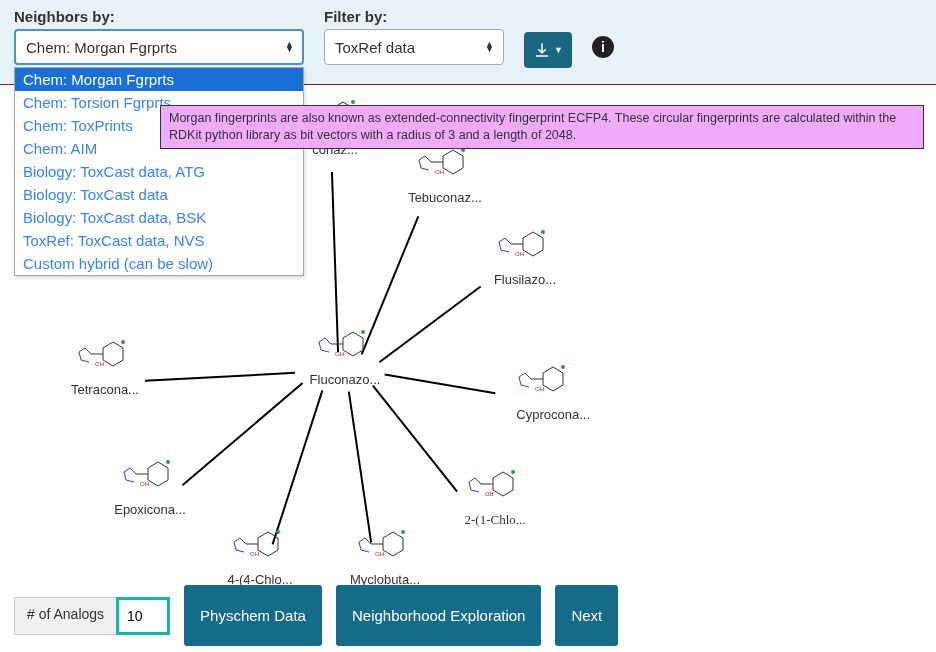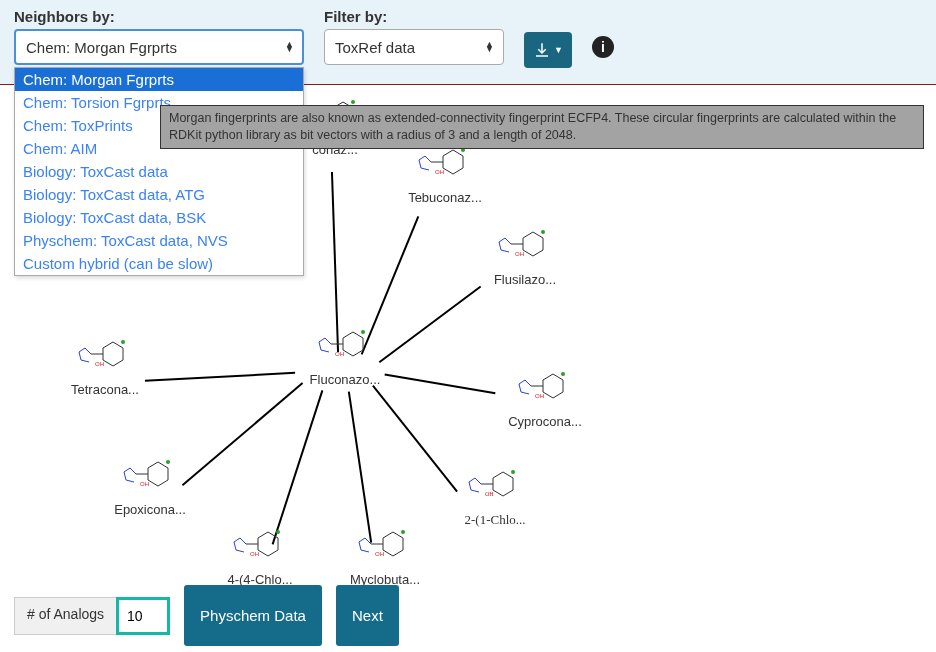--- a/index.html
+++ b/index.html
@@ -14,21 +14,21 @@
   .select-box.focused { border: 2px solid #4a90d9; outline: none; }
   .chevrons { position: absolute; right: 10px; top: 50%; transform: translateY(-50%); pointer-events: none; display: flex; flex-direction: column; line-height: 5px; font-size: 9px; color: #333; }
   
   .dropdown-list { position: absolute; top: 38px; left: 0; width: 290px; background: #fff; border: 1px solid #aaa; box-shadow: 1px 2px 4px rgba(0,0,0,.15); z-index: 20; font-size: 15px; }
   .dropdown-list .opt { padding: 3px 8px; cursor: pointer; color: #3b82f6; }
   .dropdown-list .opt.sel { background: #1a6fd6; color: #fff; }
   
   .dl-btn { width: 48px; height: 36px; margin-top: 24px; background: #1a6580; color: #fff; border: none; border-radius: 4px; display: flex; align-items: center; justify-content: center; cursor: pointer; gap: 3px; }
   .info-icon { margin-top: 28px; width: 22px; height: 22px; border-radius: 50%; background: #222; color: #fff; font-weight: bold; font-size: 14px; display: flex; align-items: center; justify-content: center; cursor: pointer; }
   
-  .tooltip-box { position: absolute; top: 105px; left: 160px; width: 764px; background: #a3a3a3; border: 1px solid #333; padding: 4px 8px; font-size: 12.5px; z-index: 15; line-height: 1.35; }
+  .tooltip-box { position: absolute; top: 105px; left: 160px; width: 764px; background: #f0abfc; border: 1px solid #333; padding: 4px 8px; font-size: 12.5px; z-index: 15; line-height: 1.35; }
   
   .graph-area { position: absolute; top: 72px; left: 0; right: 0; bottom: 60px; z-index: 1; }
   .edge { stroke: #000; stroke-width: 2; }
   .node { position: absolute; text-align: center; font-size: 13px; color: #333; }
   .node .mol { width: 64px; height: 48px; margin: 0 auto 2px auto; position: relative; }
   .node .mol svg { width: 100%; height: 100%; }
   
   .bottom-bar { position: absolute; bottom: 6px; left: 14px; right: 0; display: flex; align-items: center; gap: 14px; z-index: 3; }
   .analogs-group { display: flex; align-items: stretch; }
   .analogs-label { background: #f0f0f0; border: 1px solid #ccc; border-right: none; padding: 8px 12px; font-size: 14px; }
@@ -47,24 +47,24 @@
         <span class="chevrons">
             <span>▲</span>
             <span>▼</span>
           </span>
       </div>
       <div class="dropdown-list" id="neighbors-dropdown">
           <div class="opt sel">Chem: Morgan Fgrprts</div>
           <div class="opt">Chem: Torsion Fgrprts</div>
           <div class="opt">Chem: ToxPrints</div>
           <div class="opt">Chem: AIM</div>
+          <div class="opt">Biology: ToxCast data, ATG</div>
           <div class="opt">Biology: ToxCast data</div>
-          <div class="opt">Biology: ToxCast data, ATG</div>
           <div class="opt">Biology: ToxCast data, BSK</div>
-          <div class="opt">Physchem: ToxCast data, NVS</div>
+          <div class="opt">ToxRef: ToxCast data, NVS</div>
           <div class="opt">Custom hybrid (can be slow)</div>
         </div>
     </div>
   </div>
 
   <div class="control-group">
     <label class="control-label">Filter by:</label>
     <div class="select-wrap filter">
       <div class="select-box">
         <span>ToxRef data</span>
@@ -132,21 +132,21 @@
     <g stroke="#333" stroke-width="1" fill="none">
       <polygon points="40,10 50,16 50,28 40,34 30,28 30,16"></polygon>
       <line x1="30" y1="22" x2="18" y2="22"></line>
       <polyline points="18,22 12,16 6,20 8,28 16,30" stroke="#2b3fd8"></polyline>
     </g>
     <circle cx="50" cy="10" r="2" fill="#2aa02a"></circle>
     <text x="22" y="34" font-size="6" fill="#d02020">OH</text>
   </svg></div>
     <div>Flusilazo...</div>
       </div>
-      <div class="node" style="left: 500px; top: 292px; width: 90px;">
+      <div class="node" style="left: 500px; top: 285px; width: 90px; text-align: right;">
         <div class="mol"><svg viewBox="0 0 64 48">
     <g stroke="#333" stroke-width="1" fill="none">
       <polygon points="40,10 50,16 50,28 40,34 30,28 30,16"></polygon>
       <line x1="30" y1="22" x2="18" y2="22"></line>
       <polyline points="18,22 12,16 6,20 8,28 16,30" stroke="#2b3fd8"></polyline>
     </g>
     <circle cx="50" cy="10" r="2" fill="#2aa02a"></circle>
     <text x="22" y="34" font-size="6" fill="#d02020">OH</text>
   </svg></div>
     <div>Cyprocona...</div>
@@ -225,14 +225,15 @@
       </div>
     </div>
 </div>
 
 <div class="bottom-bar">
   <div class="analogs-group">
     <div class="analogs-label"># of Analogs</div>
     <input class="analogs-input" value="10" style="">
   </div>
   <button class="pill-btn">Physchem Data</button>
+  <button class="pill-btn">Neighborhood Exploration</button>
   <button class="pill-btn">Next</button>
 </div>
 
 </body></html>

